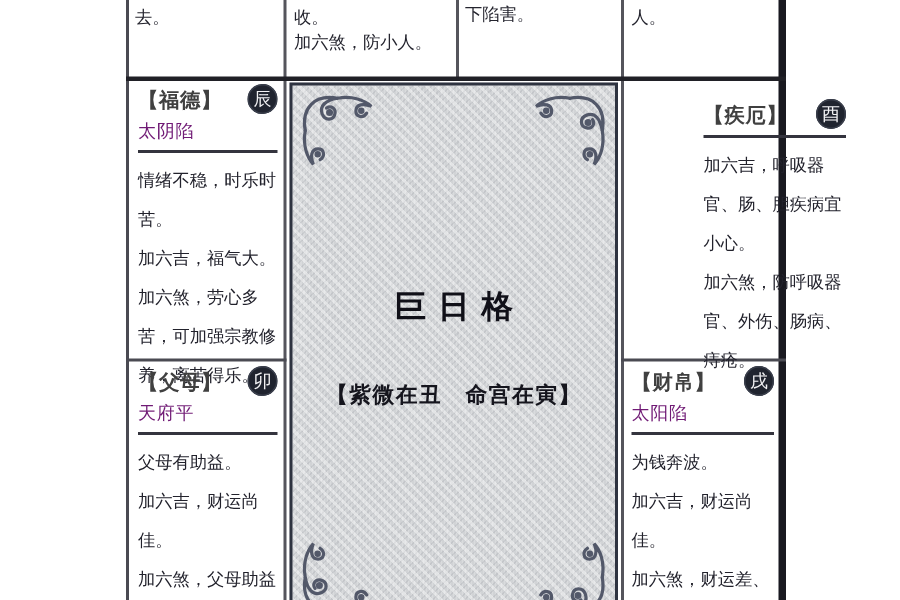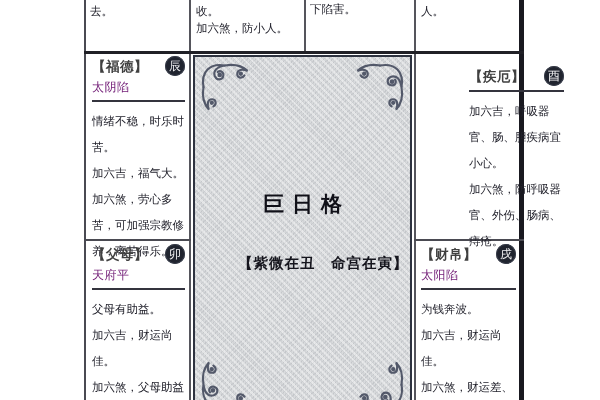--- a/index.html
+++ b/index.html
@@ -60,22 +60,22 @@
   .ornament{position:absolute;width:54px;height:54px;opacity:.9;}
   .orn-tl{left:4px;top:4px;}
   .orn-tr{right:4px;top:4px;transform:rotate(90deg);}
   .orn-bl{left:4px;bottom:4px;transform:rotate(-90deg);}
   .orn-br{right:4px;bottom:4px;transform:rotate(180deg);}
   .center-pattern{
     position:absolute;left:0;top:133px;width:100%;text-align:center;
     font-size:21px;font-weight:bold;color:#101018;letter-spacing:8px;text-indent:8px;
   }
   .center-location{
-    position:absolute;left:0;top:197px;width:100%;text-align:left;
-    font-size:14.5px;font-weight:bold;color:#15151d;letter-spacing:1px;white-space:nowrap;margin-left:43px;
+    position:absolute;left:0;top:197px;width:100%;text-align:center;
+    font-size:14.5px;font-weight:bold;color:#15151d;letter-spacing:1px;white-space:nowrap;
   }
 </style>
 </head>
 <body>
 
 <div class="stage">
 
   <div class="gl v-left"></div>
   <div class="gl v-1"></div>
   <div class="gl v-2"></div>

